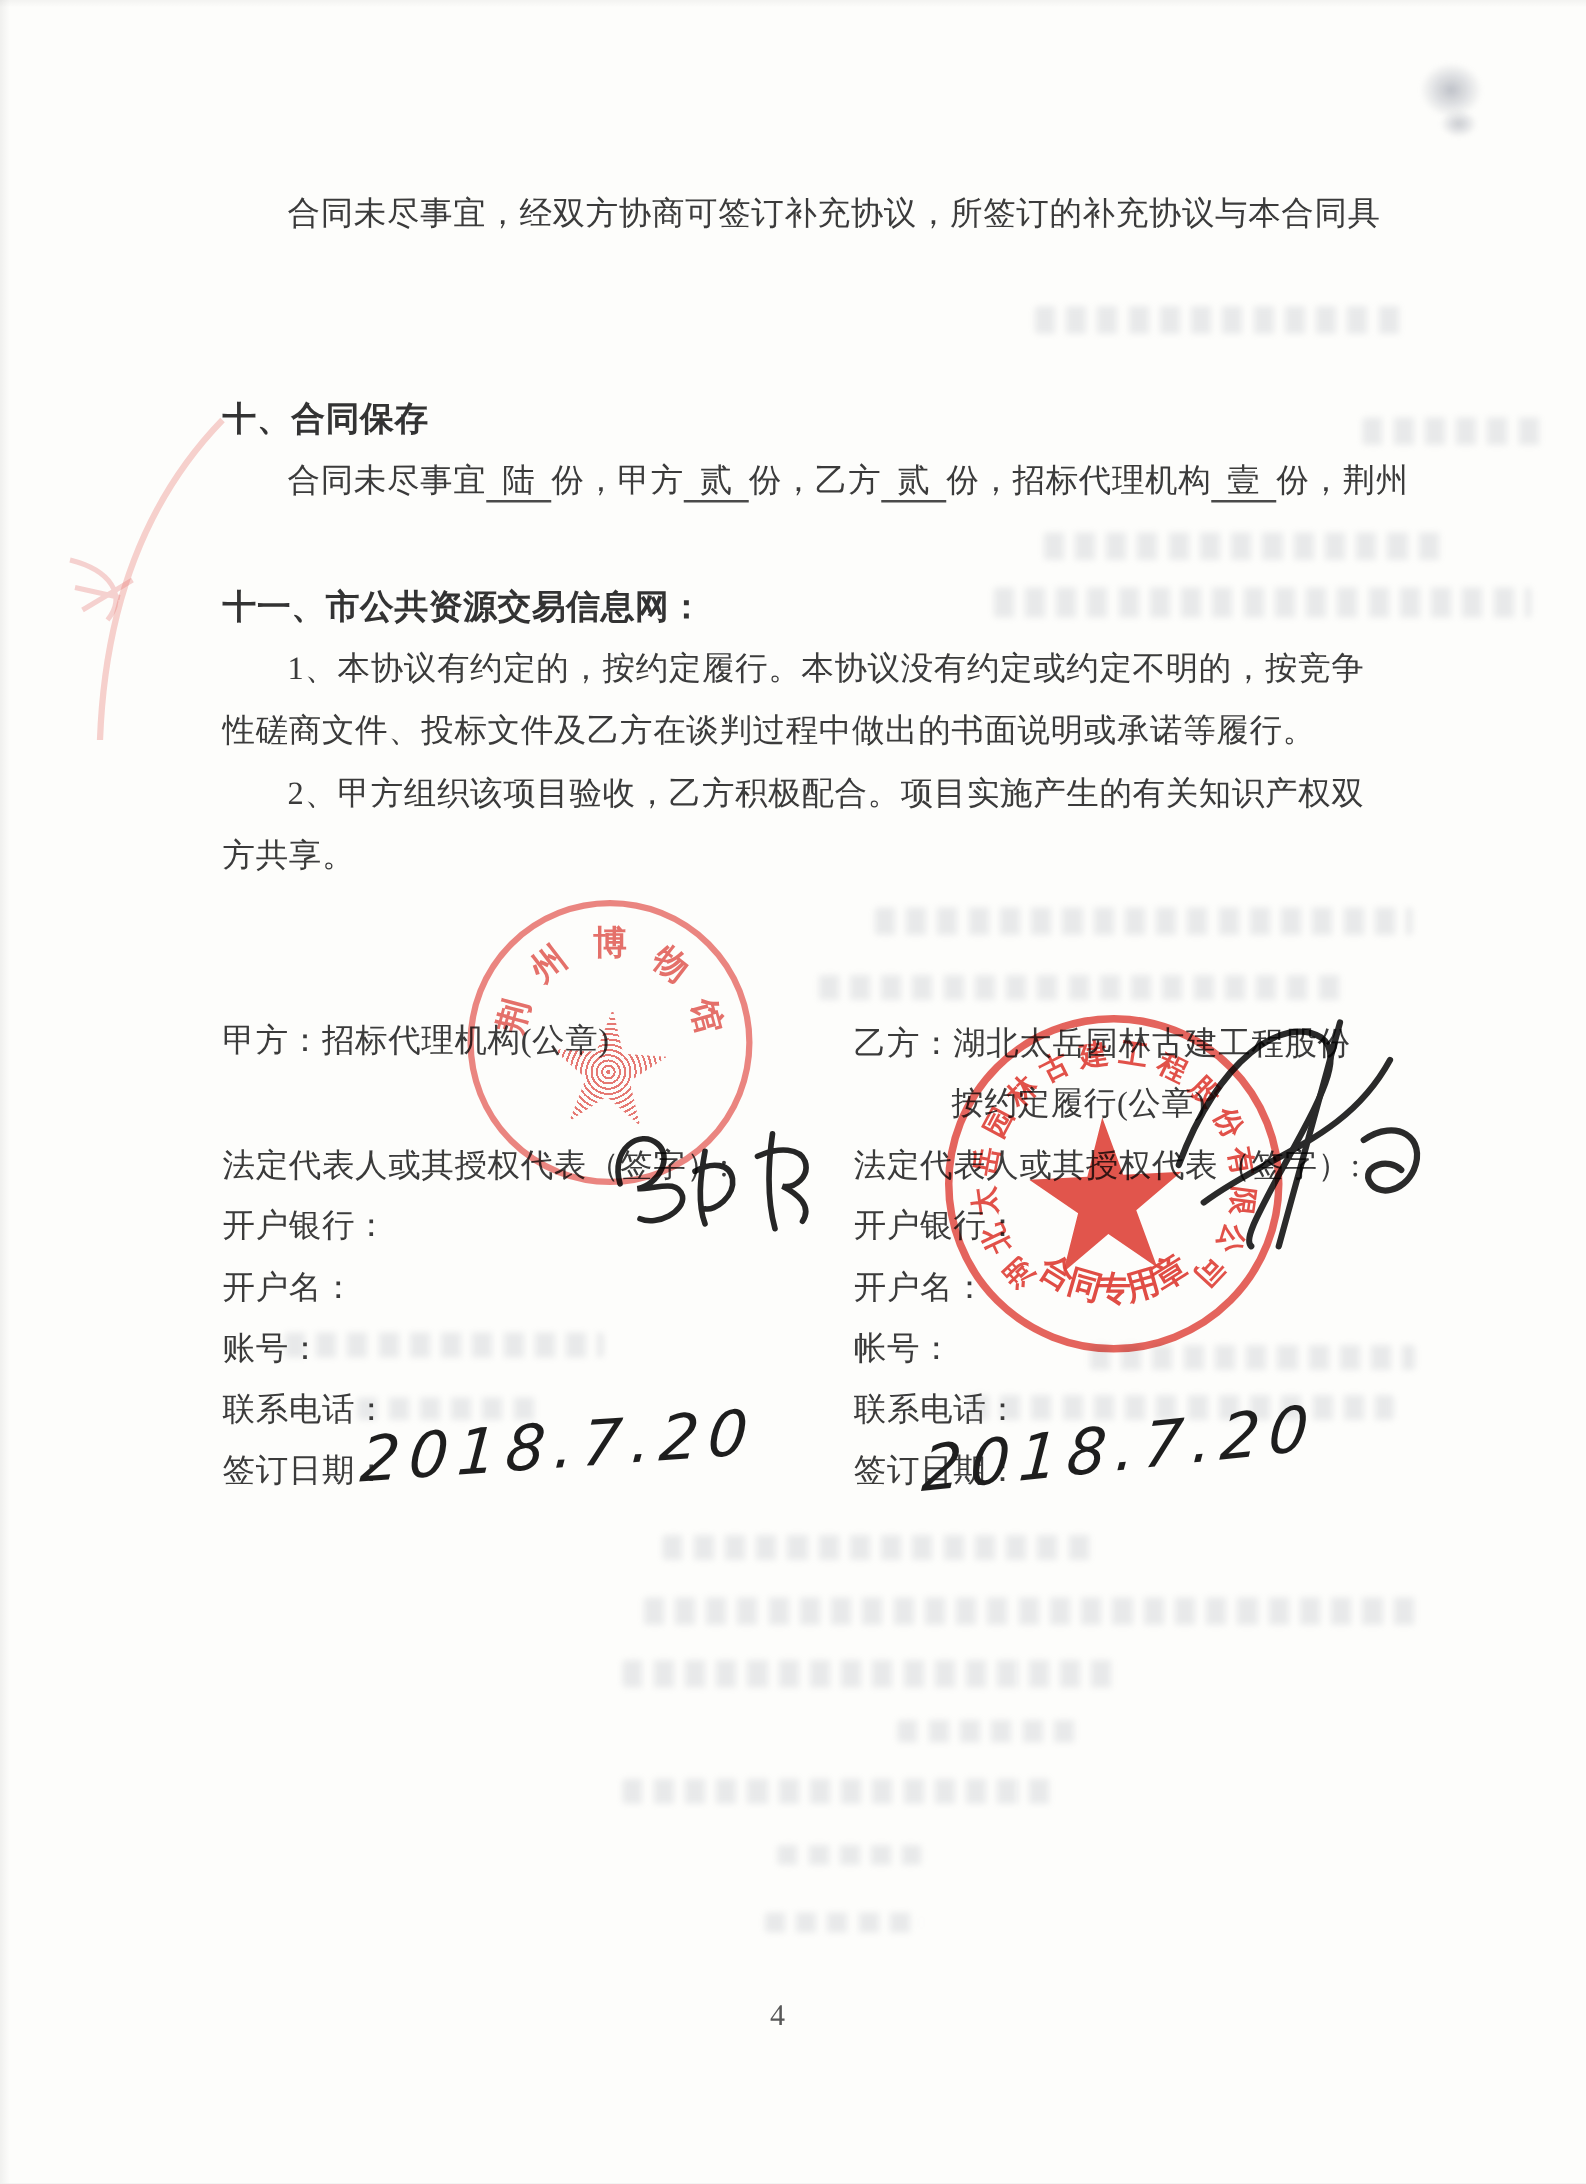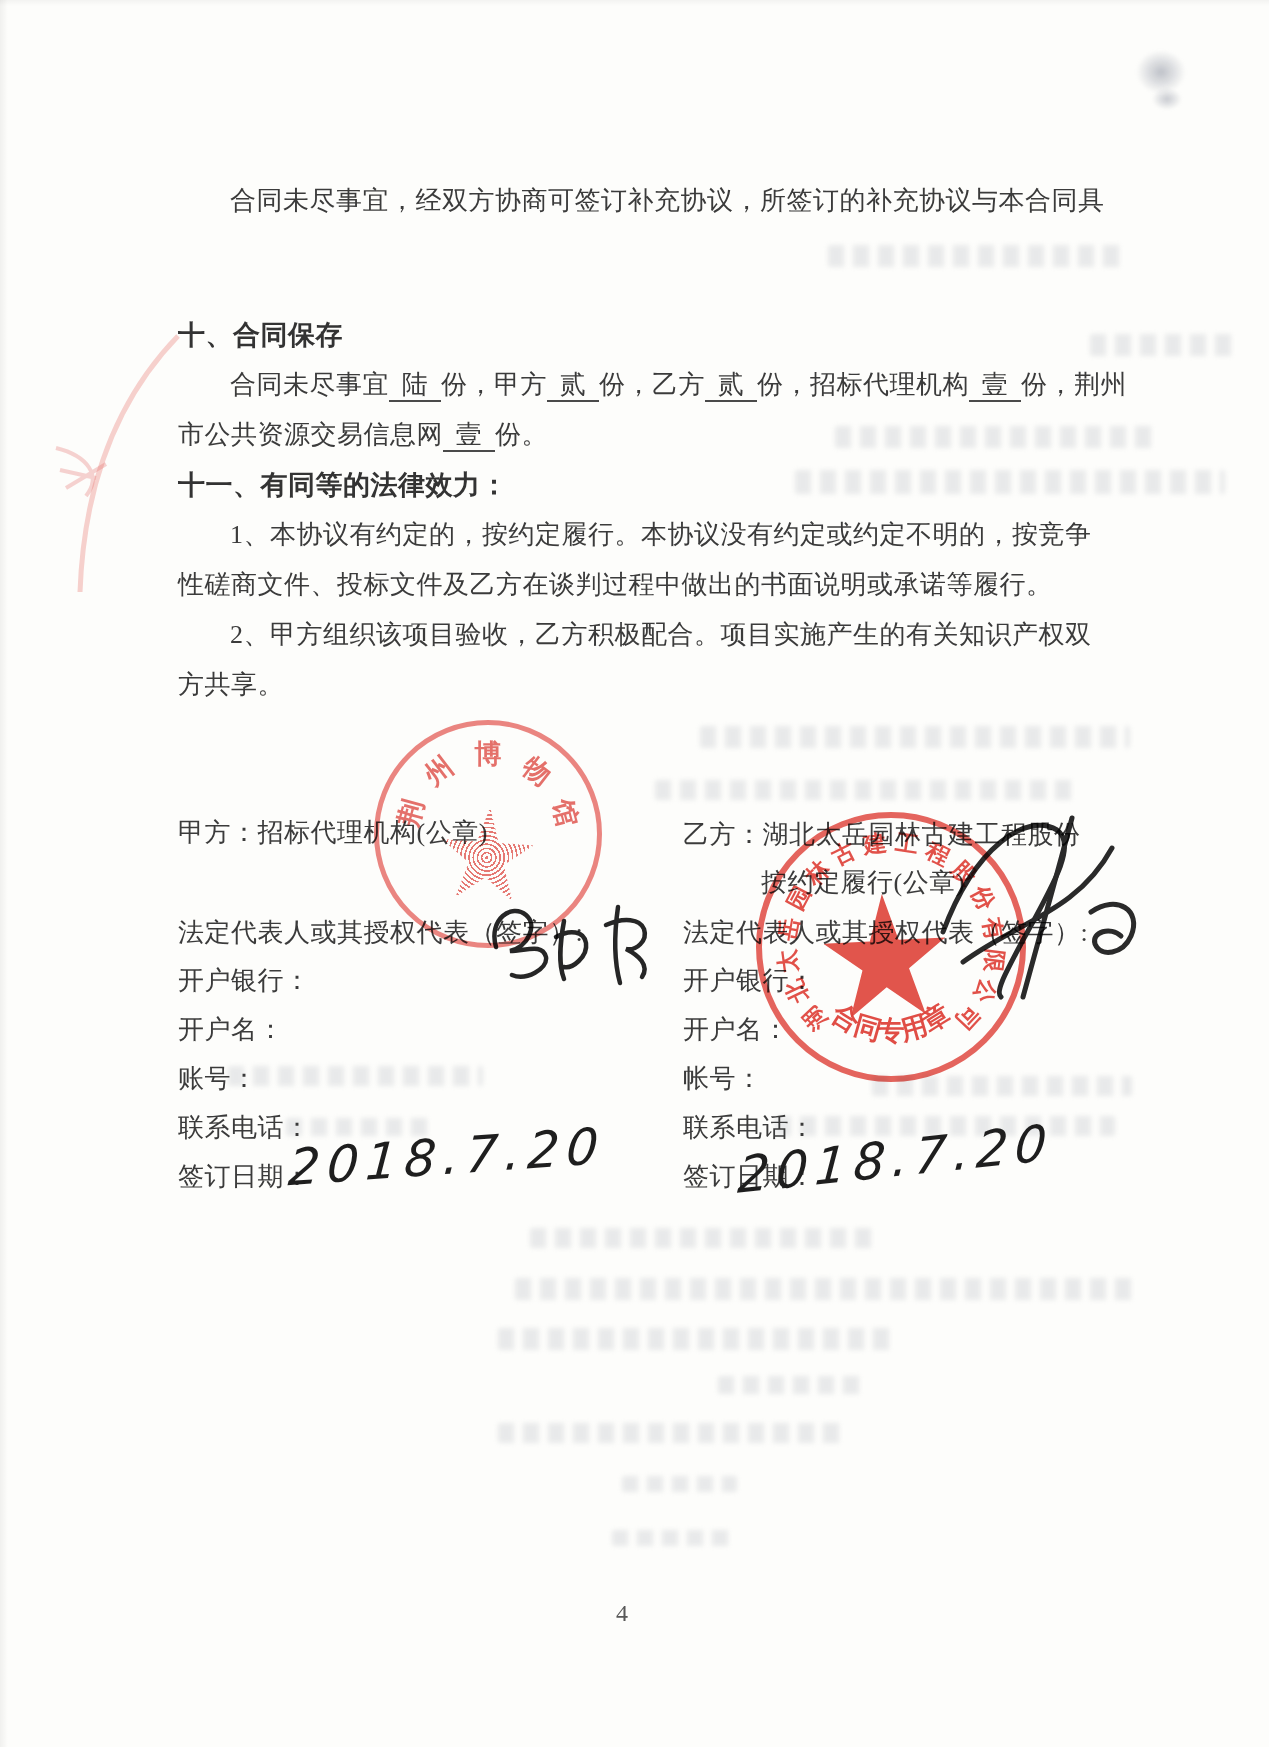--- a/index.html
+++ b/index.html
@@ -99,32 +99,29 @@
   <div class="ghost" style="left:622px;top:1476px;width:115px;height:16px;"></div>
   <div class="ghost" style="left:612px;top:1530px;width:125px;height:16px;"></div>
 
   <svg class="edge-stamp" width="230" height="330" viewBox="0 0 230 330">
     <path d="M178 36 C118 98 84 182 80 292" stroke="rgba(232,128,122,.36)" stroke-width="5" fill="none"></path>
     <path d="M56 148 C88 156 102 176 86 196 M66 188 L106 164 M60 170 L96 178" stroke="rgba(230,110,105,.3)" stroke-width="4" fill="none"></path>
   </svg>
   <div class="smudge smudge-1"></div>
   <div class="smudge smudge-2"></div>
 
-  <div class="line indent" style="top:184px">合同未尽事宜，经双方协商可签订补充协议，所签订的补充协议与本合同具</div>
+  <div class="line indent" style="top:154px">合同未尽事宜，经双方协商可签订补充协议，所签订的补充协议与本合同具</div>
 
   <div class="line heading" style="top:318px">十、合同保存</div>
 
   <div class="line indent" style="top:368px">
     <span>合同未尽事宜</span><span class="fill">陆</span><span>份，甲方</span><span class="fill">贰</span><span>份，乙方</span><span class="fill">贰</span><span>份，招标代理机构</span><span class="fill">壹</span><span>份，荆州</span>
   </div>
-  <div class="line" style="top:418px">
-    <span>市公共资源交易信息网</span><span class="fill">壹</span><span>份。</span>
-  </div>
-
-  <div class="line heading" style="top:468px">十一、有同等的法律效力：</div>
+
+  <div class="line heading" style="top:468px">十一、市公共资源交易信息网：</div>
   <div class="line indent" style="top:518px">1、本协议有约定的，按约定履行。本协议没有约定或约定不明的，按竞争</div>
   <div class="line" style="top:568px">性磋商文件、投标文件及乙方在谈判过程中做出的书面说明或承诺等履行。</div>
   <div class="line indent" style="top:618px">2、甲方组织该项目验收，乙方积极配合。项目实施产生的有关知识产权双</div>
   <div class="line" style="top:668px">方共享。</div>
 
   <div class="sig-line col-a" style="top:816px">甲方：招标代理机构(公章)</div>
   <div class="sig-line col-a" style="top:916px">法定代表人或其授权代表（签字）:</div>
   <div class="sig-line col-a" style="top:964px">开户银行：</div>
   <div class="sig-line col-a" style="top:1013px">开户名：</div>
   <div class="sig-line col-a" style="top:1062px">账号：</div>

